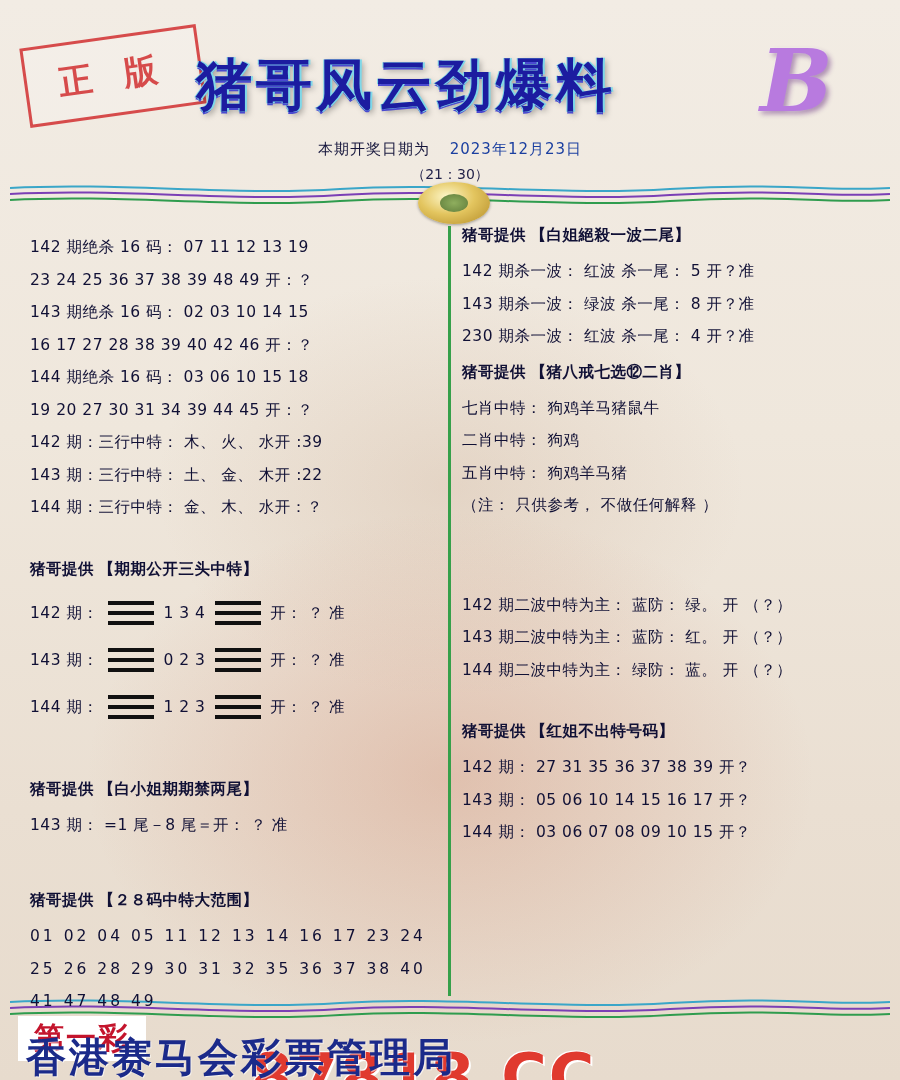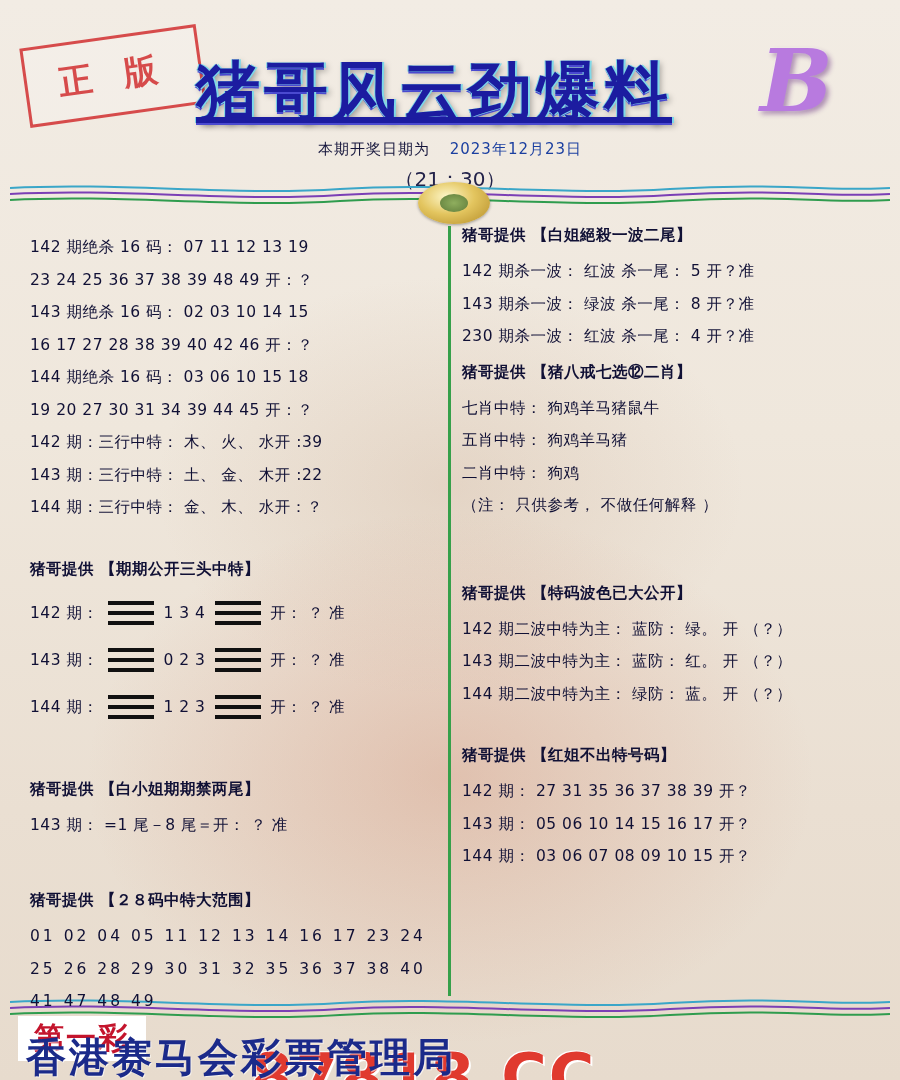--- a/index.html
+++ b/index.html
@@ -21,43 +21,42 @@
   .stamp{
     position:absolute;left:24px;top:36px;width:172px;height:74px;
     border:3px solid #d64b4b;transform:rotate(-8deg);
     display:flex;align-items:center;justify-content:center;
     color:#d64b4b;font-weight:bold;font-size:34px;letter-spacing:10px;
     font-family:"DejaVu Sans","Liberation Sans",sans-serif;
     background:rgba(255,255,255,0.18);
   }
   .title{
     position:absolute;left:196px;top:48px;width:520px;height:70px;
-    font-size:64px;font-weight:bold;letter-spacing:4px;
+    font-size:56px;font-weight:bold;letter-spacing:4px;
     color:#1c1ca0;
     text-shadow:
        2px 0 0 #7fd8e8, -1px 0 0 #7fd8e8,
        0 2px 0 #4a4ad0, 3px 3px 6px rgba(0,0,0,0.35);
     white-space:nowrap;
-    text-decoration:underline;
   }
   .letter-b{
     position:absolute;left:760px;top:30px;
     font-size:86px;font-weight:bold;font-style:italic;
     color:#b87adf;
     text-shadow:3px 3px 5px rgba(90,30,120,.45), 0 0 2px #fff;
     font-family:"DejaVu Serif","Liberation Serif",serif;
   }
   .draw-date{
     position:absolute;left:0;right:0;top:140px;text-align:center;
     font-size:15px;color:#16163c;letter-spacing:1px;
   }
   .draw-date .num{color:#1b3fa0;margin-left:14px;}
   .draw-time{
     position:absolute;left:0;right:0;top:166px;text-align:center;
-    font-size:20px;color:#23234a;
+    font-size:14px;color:#23234a;
   }
   
   .wave{position:absolute;left:10px;width:880px;height:26px;}
   .wave.top{top:182px;}
   .wave.bottom{top:996px;}
   .medal{
     position:absolute;left:418px;top:182px;width:72px;height:42px;
     border-radius:50%;
     background:radial-gradient(ellipse at 40% 35%, #fdf6c8 0%, #e3c55f 45%, #b38b27 100%);
     box-shadow:0 1px 3px rgba(0,0,0,.35);
@@ -71,21 +70,21 @@
   .col{position:absolute;top:225px;font-size:15.5px;color:#101035;}
   .col.left{left:30px;width:400px;}
   .col.right{left:462px;width:420px;}
   .divider{
     position:absolute;left:448px;top:226px;width:3px;height:770px;
     background:linear-gradient(180deg,#36a04a,#36a04a);
   }
   .line{white-space:nowrap;line-height:1.0;margin:15px 0 17px 0;letter-spacing:0.5px;}
   .gap{height:26px;}
   .gap.lg{height:40px;}
-  .hdr{font-weight:bold;color:#101035;letter-spacing:0.5px;margin-bottom:18px;white-space:nowrap;}
+  .hdr{font-weight:bold;color:#101035;letter-spacing:0.5px;margin-bottom:18px;white-space:nowrap;font-family:Liberation Serif, serif;}
   .nums{letter-spacing:3px;}
   .inline-bars{display:inline-flex;flex-direction:column;vertical-align:middle;margin:0 4px;}
   .inline-bars i{display:block;width:46px;height:4px;background:#111;margin:3px 0;}
   
   .footer-left{
     position:absolute;left:18px;top:1016px;
     font-size:30px;font-weight:bold;color:#c4142c;
     background:#fff;padding:2px 16px;letter-spacing:2px;
   }
   .footer-big{
@@ -226,32 +225,31 @@
     <div>
       <div class="hdr">猪哥提供 【白姐絕殺一波二尾】</div>
       <div class="line">142 期杀一波： 红波 杀一尾： 5 开？准</div>
       <div class="line">143 期杀一波： 绿波 杀一尾： 8 开？准</div>
       <div class="line">230 期杀一波： 红波 杀一尾： 4 开？准</div>
     </div>
 
     <div>
       <div class="hdr">猪哥提供 【猪八戒七选⑫二肖】</div>
       <div class="line">七肖中特： 狗鸡羊马猪鼠牛</div>
+      <div class="line">二肖中特： 狗鸡</div>
       <div class="line">五肖中特： 狗鸡羊马猪</div>
-      <div class="line">二肖中特： 狗鸡</div>
       <div class="line">（注： 只供参考， 不做任何解释 ）</div>
     </div>
 
     <div class="gap"></div>
 
 
     <div class="gap"></div>
 
     <div>
-      <div class="hdr">猪哥提供 【特码波色已大公开】</div>
       <div class="line">142 期二波中特为主： 蓝防： 绿。 开 （？）</div>
       <div class="line">143 期二波中特为主： 蓝防： 红。 开 （？）</div>
       <div class="line">144 期二波中特为主： 绿防： 蓝。 开 （？）</div>
     </div>
 
     <div class="gap"></div>
 
     <div>
       <div class="hdr">猪哥提供 【红姐不出特号码】</div>
       <div class="line">142 期： 27  31  35  36  37  38  39   开？</div>

